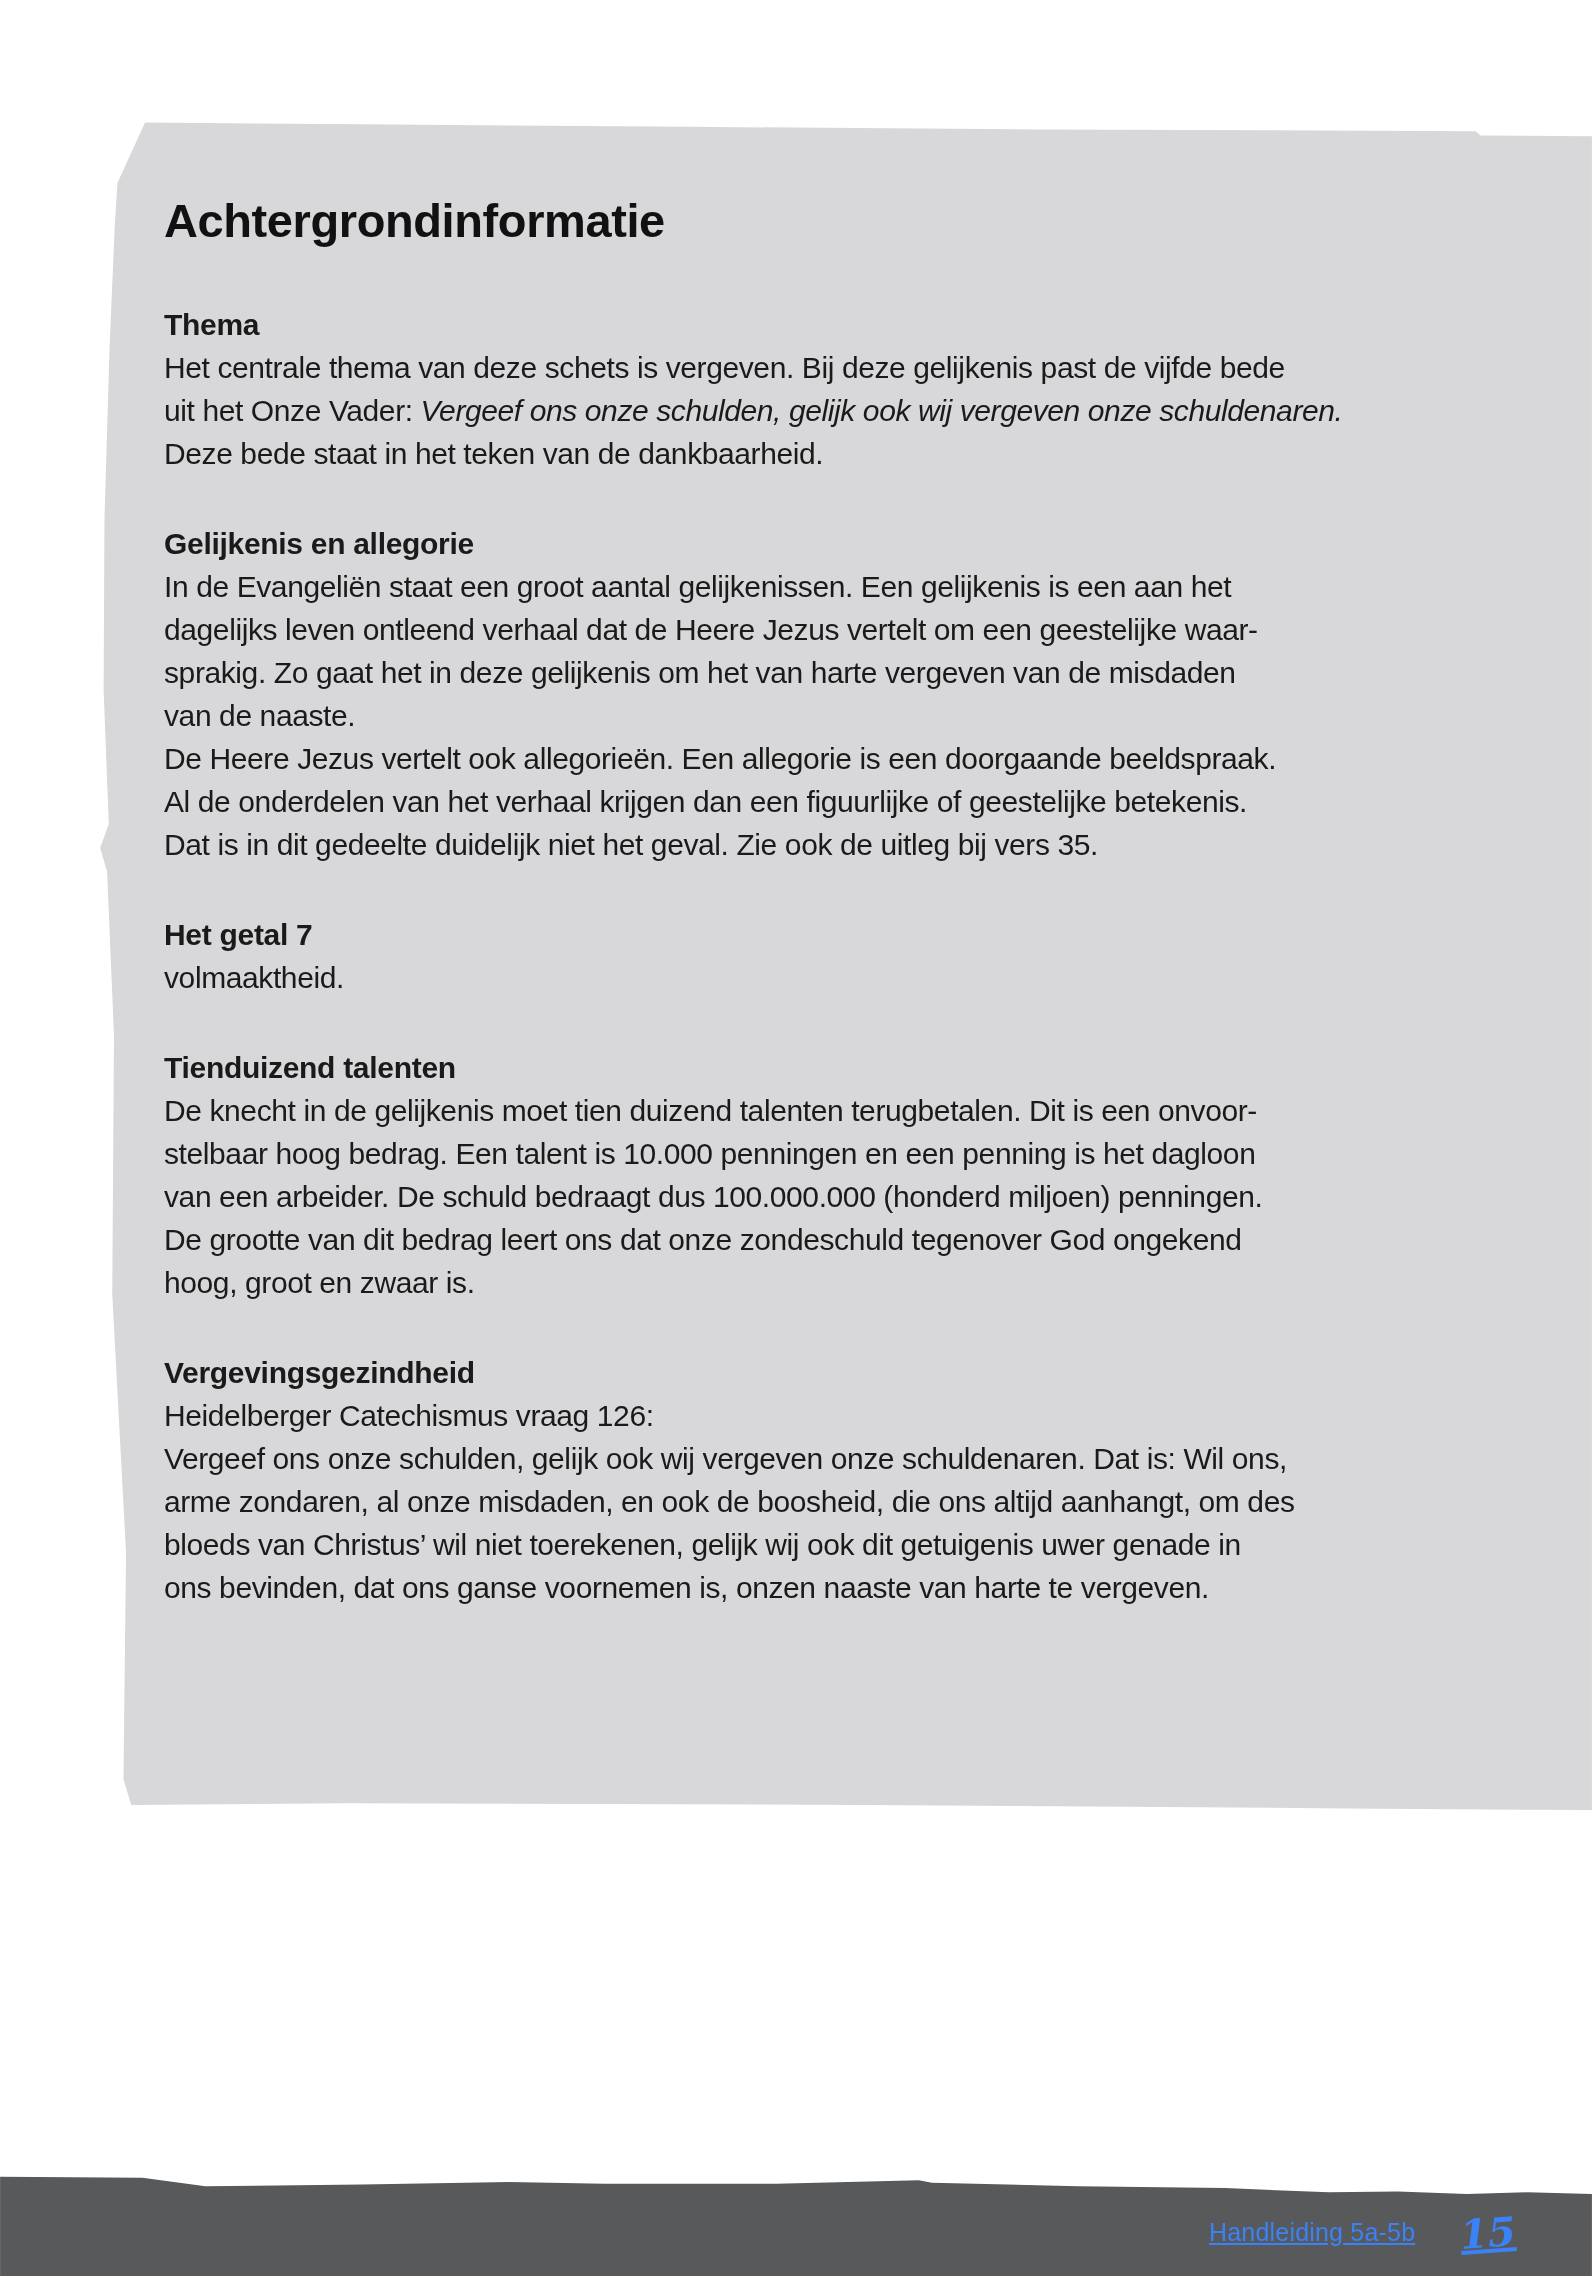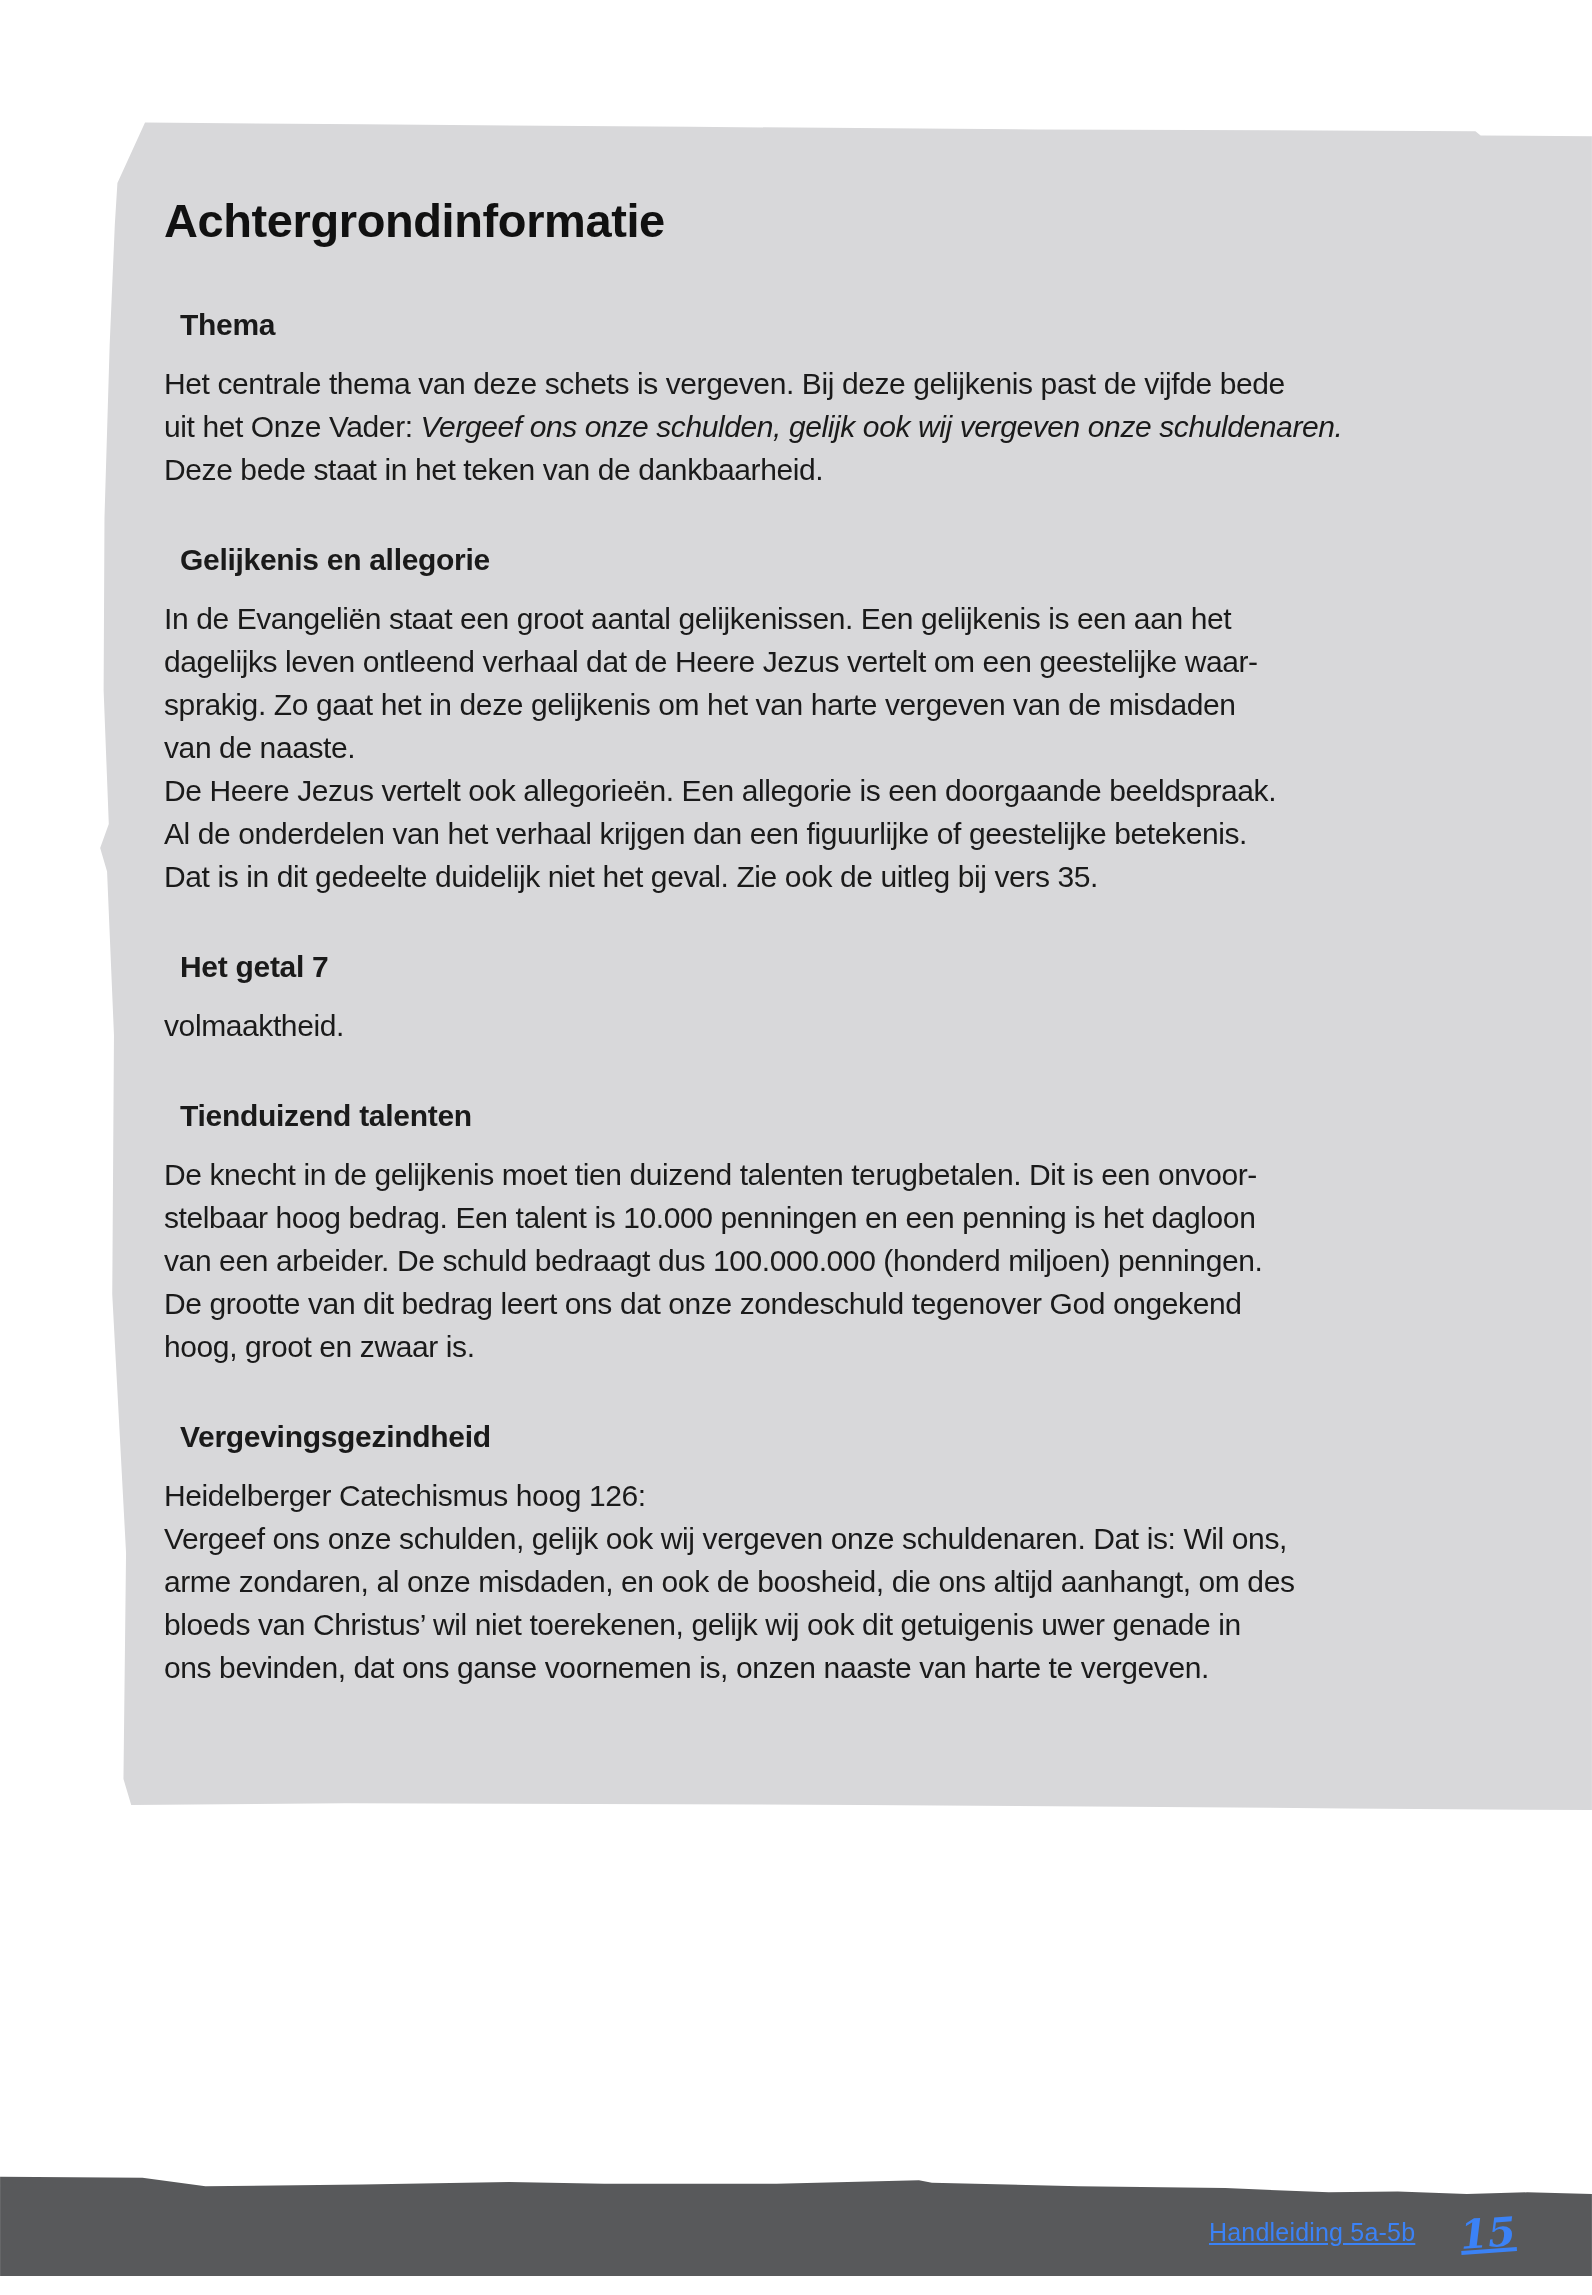--- a/index.html
+++ b/index.html
@@ -21,21 +21,21 @@
     margin:0 0 55px 0;
     font-size:47px;
     font-weight:bold;
     line-height:54px;
     letter-spacing:-0.4px;
     color:#111111;
   }
   .sec{margin-top:47px;}
   .sec:first-child{margin-top:0;}
   .sec h2{
-    margin:16px;
+    margin:0;
     font-size:30px;
     font-weight:bold;
     line-height:43px;
     letter-spacing:-0.3px;
   }
   .line{
     font-size:30px;
     line-height:43px;
     letter-spacing:-0.4px;
     white-space:nowrap;
@@ -104,21 +104,21 @@
         <section class="sec">
           <h2>Tienduizend talenten</h2>
           <div class="line"><span>De knecht in de gelijkenis moet tien duizend talenten terugbetalen. Dit is een onvoor-</span></div>
           <div class="line"><span>stelbaar hoog bedrag. Een talent is 10.000 penningen en een penning is het dagloon</span></div>
           <div class="line"><span>van een arbeider. De schuld bedraagt dus 100.000.000 (honderd miljoen) penningen.</span></div>
           <div class="line"><span>De grootte van dit bedrag leert ons dat onze zondeschuld tegenover God ongekend</span></div>
           <div class="line"><span>hoog, groot en zwaar is.</span></div>
         </section>
         <section class="sec">
           <h2>Vergevingsgezindheid</h2>
-          <div class="line"><span>Heidelberger Catechismus hoog 126:</span></div>
+          <div class="line"><span>Heidelberger Catechismus vraag 126:</span></div>
           <div class="line"><span>Vergeef ons onze schulden, gelijk ook wij vergeven onze schuldenaren. Dat is: Wil ons,</span></div>
           <div class="line"><span>arme zondaren, al onze misdaden, en ook de boosheid, die ons altijd aanhangt, om des</span></div>
           <div class="line"><span>bloeds van Christus’ wil niet toerekenen, gelijk wij ook dit getuigenis uwer genade in</span></div>
           <div class="line"><span>ons bevinden, dat ons ganse voornemen is, onzen naaste van harte te vergeven.</span></div>
         </section>
       </div>
   </div>
 
   <div class="footer-text">
     <span class="footer-label">Handleiding 5a-5b</span>

